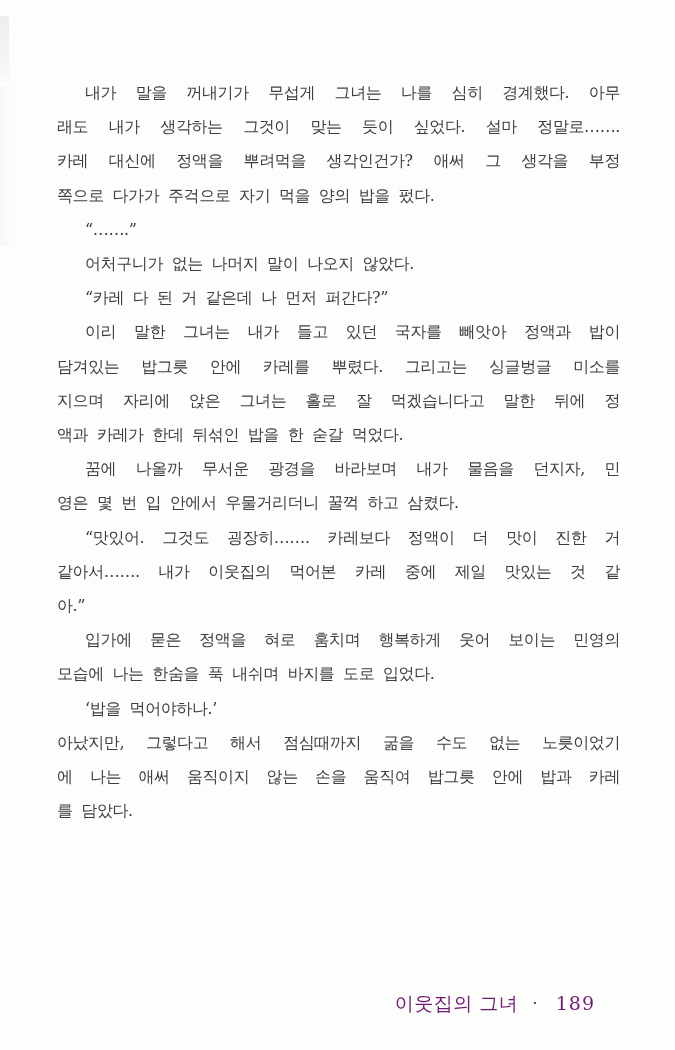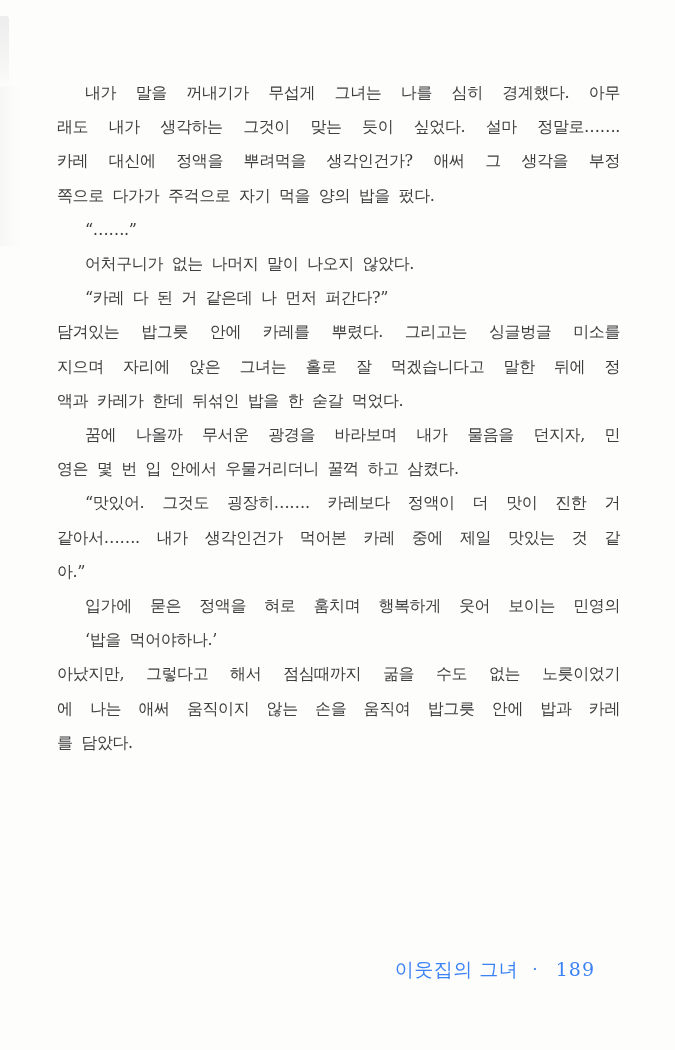--- a/index.html
+++ b/index.html
@@ -96,31 +96,33 @@
   <div class="edge-artifact-tail"></div>
 
   <main class="text-block" id="text-block">
       <div class="line indent justify">내가 말을 꺼내기가 무섭게 그녀는 나를 심히 경계했다. 아무</div>
       <div class="line justify">래도 내가 생각하는 그것이 맞는 듯이 싶었다. 설마 정말로…….</div>
       <div class="line justify">카레 대신에 정액을 뿌려먹을 생각인건가? 애써 그 생각을 부정</div>
       <div class="line">쪽으로 다가가 주걱으로 자기 먹을 양의 밥을 펐다.</div>
       <div class="line indent">“…….”</div>
       <div class="line indent">어처구니가 없는 나머지 말이 나오지 않았다.</div>
       <div class="line indent">“카레 다 된 거 같은데 나 먼저 퍼간다?”</div>
+      <div class="line indent justify">이리 말한 그녀는 내가 들고 있던 국자를 빼앗아 정액과 밥이</div>
       <div class="line justify">담겨있는 밥그릇 안에 카레를 뿌렸다. 그리고는 싱글벙글 미소를</div>
       <div class="line justify">지으며 자리에 앉은 그녀는 홀로 잘 먹겠습니다고 말한 뒤에 정</div>
       <div class="line">액과 카레가 한데 뒤섞인 밥을 한 숟갈 먹었다.</div>
       <div class="line indent justify">꿈에 나올까 무서운 광경을 바라보며 내가 물음을 던지자, 민</div>
       <div class="line">영은 몇 번 입 안에서 우물거리더니 꿀꺽 하고 삼켰다.</div>
       <div class="line indent justify">“맛있어. 그것도 굉장히……. 카레보다 정액이 더 맛이 진한 거</div>
-      <div class="line justify">같아서……. 내가 생각인건가 먹어본 카레 중에 제일 맛있는 것 같</div>
+      <div class="line justify">같아서……. 내가 이웃집의 먹어본 카레 중에 제일 맛있는 것 같</div>
       <div class="line">아.”</div>
       <div class="line indent justify">입가에 묻은 정액을 혀로 훔치며 행복하게 웃어 보이는 민영의</div>
+      <div class="line">모습에 나는 한숨을 푹 내쉬며 바지를 도로 입었다.</div>
       <div class="line indent">‘밥을 먹어야하나.’</div>
       <div class="line justify">아났지만, 그렇다고 해서 점심때까지 굶을 수도 없는 노릇이었기</div>
       <div class="line justify">에 나는 애써 움직이지 않는 손을 움직여 밥그릇 안에 밥과 카레</div>
       <div class="line">를 담았다.</div>
     </main>
 
-  <footer class="page-footer" style="color: #3b82f6;">
+  <footer class="page-footer" style="color: #701a75; margin-top: 34px;">
     <span class="book-title">이웃집의 그녀</span><span class="separator">·</span><span class="page-number">189</span>
   </footer>
 </div>
 
 </body></html>

